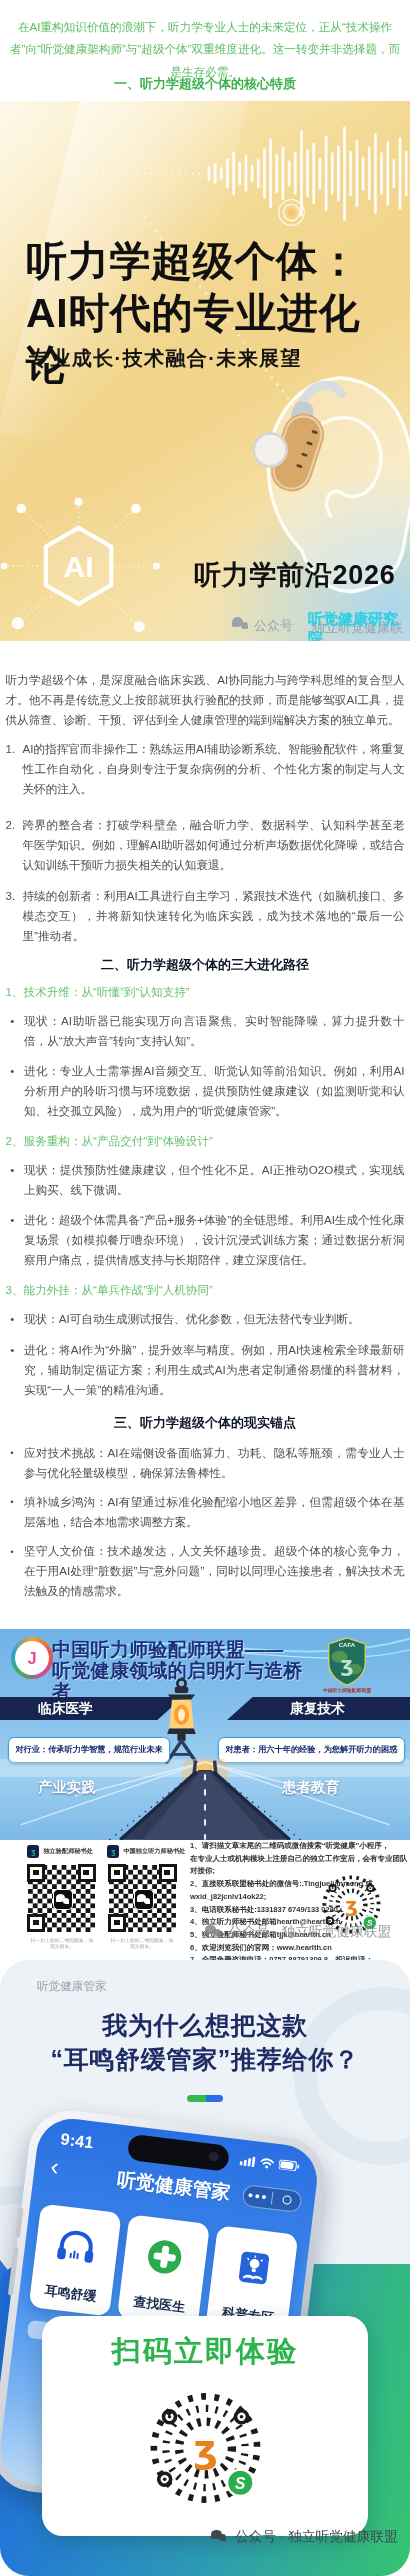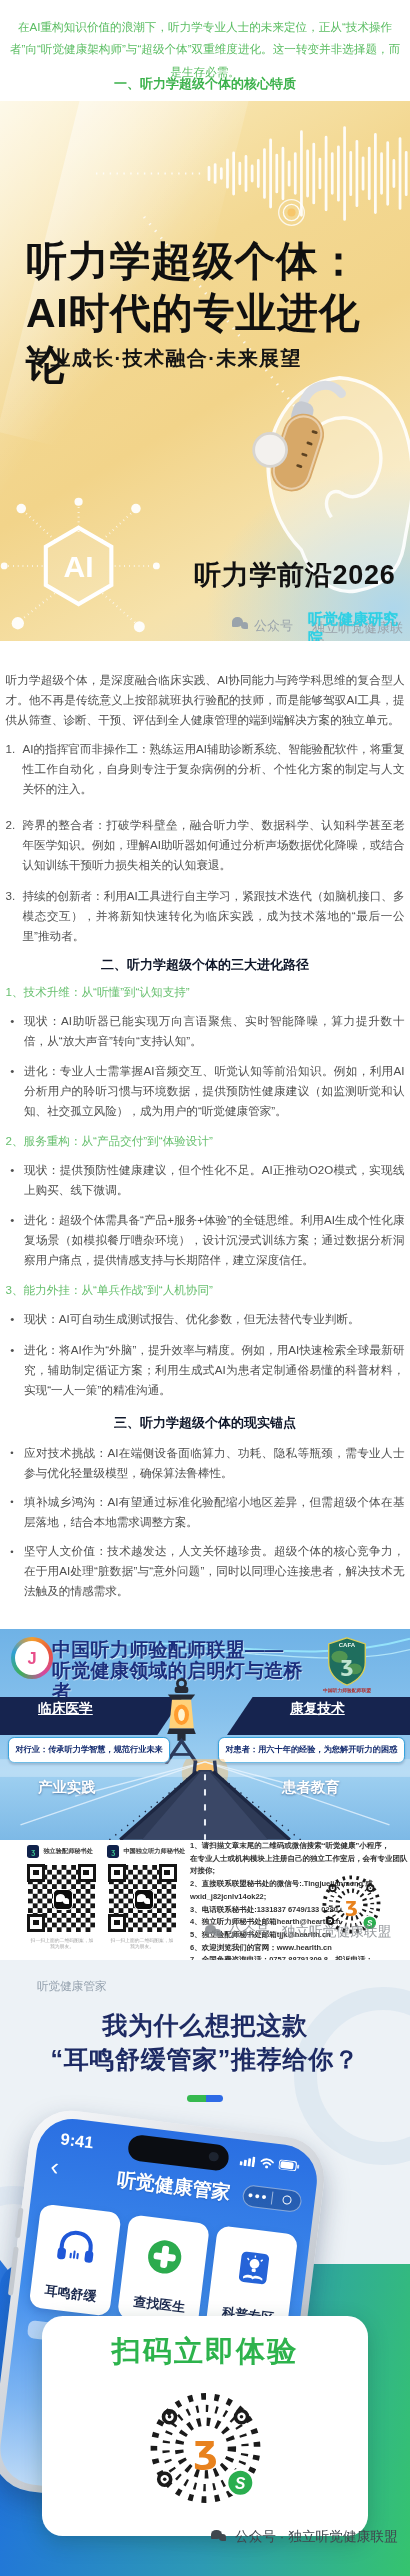--- a/index.html
+++ b/index.html
@@ -65,22 +65,22 @@
   .banner .btitle{position:absolute;left:52px;top:9.6px;width:267px;color:#1c2f7d;
      font-size:19px;font-weight:900;line-height:21px;letter-spacing:0.3px;
      text-shadow:0.7px 0.7px 0 rgba(255,255,255,.55);}
   .blogo{position:absolute;left:11px;top:8.2px;width:42px;height:42px;border-radius:50%;
      background:conic-gradient(#f59e2c,#e8533f,#d449a0,#3fae5a,#2e9fd6,#f59e2c);
      display:flex;align-items:center;justify-content:center;}
   .blogo .inner{width:34px;height:34px;border-radius:50%;background:#fff;display:flex;
      align-items:center;justify-content:center;color:#e84f8a;font-weight:900;font-size:16.4px;}
   .bshield{position:absolute;left:306px;top:6.8px;width:82px;height:60px;text-align:center;}
   .bshield .cap{color:#b03131;font-size:4.8px;margin-top:0.7px;font-weight:700;}
-  .ribbon{position:absolute;top:68px;height:38px;background:#16244f;color:#fff;
-     font-size:13.7px;font-weight:800;line-height:23px;text-decoration:underline;}
+  .ribbon{position:absolute;top:68px;height:23px;background:#16244f;color:#fff;
+     font-size:13.7px;font-weight:800;line-height:23px;}
   .rib-l{left:0;width:183px;padding-left:38px;
      clip-path:polygon(0 0,100% 0,86% 100%,0 100%);}
   .rib-r{right:0;width:183px;padding-left:63px;
      clip-path:polygon(14% 0,100% 0,100% 100%,0 100%);}
   .bbox{position:absolute;top:108px;height:26px;background:#fff;border:1.4px solid #35a2dd;
      border-radius:6.2px;color:#122a6e;font-size:8.2px;font-weight:900;line-height:23px;
      padding:0 6.2px;white-space:nowrap;box-shadow:0 1.4px 2.1px rgba(10,30,80,.25);}
   .bx-l{left:8.2px;} .bx-r{right:5.5px;}
   .btag{position:absolute;color:#fff;font-size:14.4px;font-weight:900;
      text-shadow:0 1.4px 2.1px rgba(10,40,90,.5);}
@@ -107,21 +107,21 @@
      transform:scale(.88);}
   .qc1{left:24.6px;} .qc2{left:105px;}
   .cinfo{position:absolute;left:190px;top:0px;width:218px;color:#333;font-size:7.5px;
      font-weight:700;line-height:12.7px;}
   .cwm{position:absolute;left:205px;top:83px;display:flex;align-items:center;gap:5.5px;
      color:rgba(130,135,140,.85);font-size:13.7px;z-index:3;}
   .cwm .wxic{color:rgba(130,135,140,.85);}
   .sunburst{position:absolute;}
 
   
-  .promo{position:absolute;top:1960px;left:0;width:410px;height:616px;background:#edf2f6;overflow:hidden;}
+  .promo{position:absolute;top:1960px;left:0;width:410px;height:616px;background:#edf2f6;overflow:hidden;border-radius:29px;}
   .deco-ring{position:absolute;left:294px;top:27px;width:178px;height:178px;border-radius:50%;
      border:23px solid rgba(200,218,235,.38);}
   .deco-ring2{position:absolute;left:-48px;top:226px;width:123px;height:123px;border-radius:50%;
      border:18px solid rgba(200,218,235,.32);}
   .ptag{position:absolute;left:37px;top:19px;color:#93a0ad;font-size:11.6px;}
   .promo-title{position:absolute;left:0;top:48px;width:410px;text-align:center;color:#1d2a63;
      font-size:25px;font-weight:900;line-height:34px;letter-spacing:0.7px;}
   .pill{position:absolute;left:187px;top:135px;width:36px;height:6.8px;border-radius:3.4px;
      background:linear-gradient(90deg,#35b94f 0 52%,#2e6be6 52% 100%);}
   .wedge-g{position:absolute;left:0;top:277px;width:103px;height:130px;background:#46c783;

